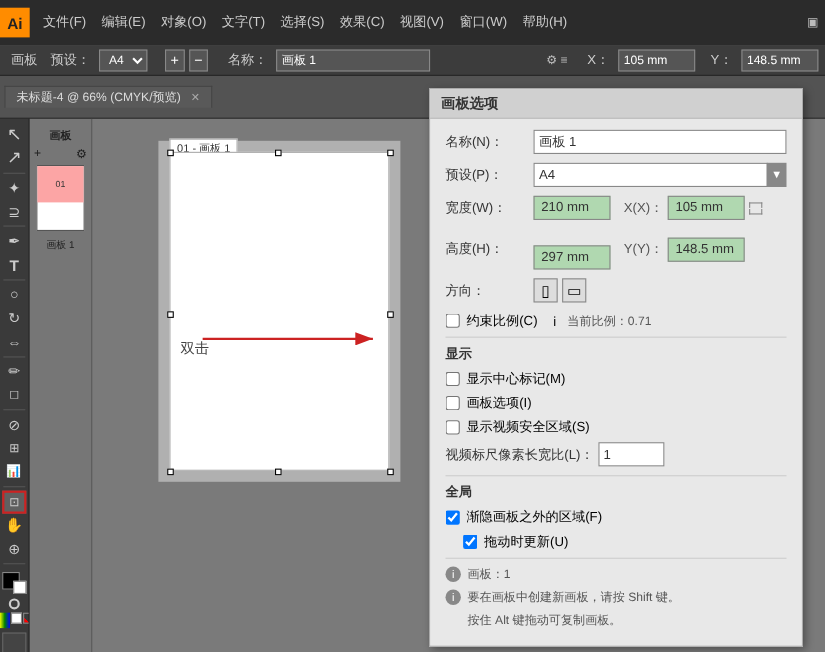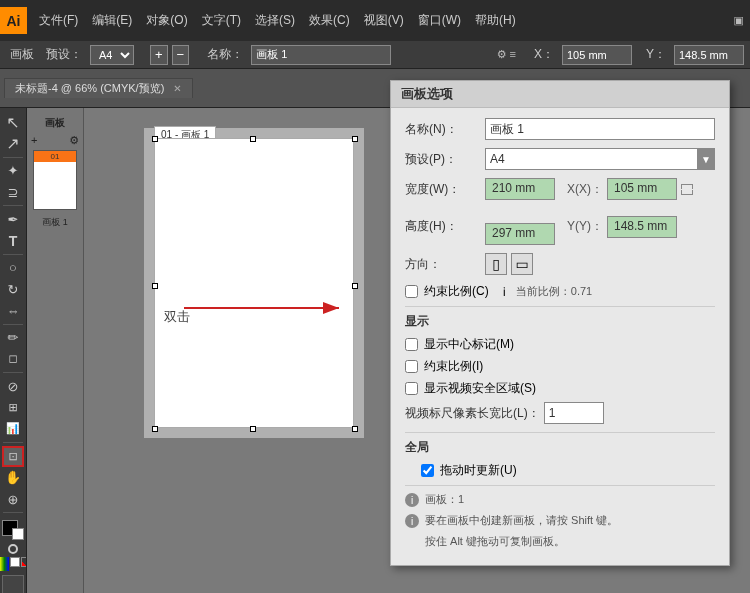--- a/index.html
+++ b/index.html
@@ -309,21 +309,21 @@
     <div style="width:22px;height:22px;background:#444;border:1px solid #666;margin-top:3px;cursor:pointer;"></div>
   </div>
 
   <div class="artboard-panel">
     <div style="font-size:10px;color:#222;margin-bottom:4px;font-weight:bold;">画板</div>
     <div style="display:flex;justify-content:space-between;width:100%;margin-bottom:3px;">
       <span style="cursor:pointer;font-size:11px;">+</span>
       <span style="cursor:pointer;font-size:11px;">⚙</span>
     </div>
     <div class="artboard-thumb">
-      <div style="position:absolute;top:0;left:0;right:0;background:#f97316;font-size:8px;color:#333;text-align:center;padding:1px;">01</div>
+      <div style="position:absolute;top:0;left:0;right:0;background:#fca5a5;font-size:8px;color:#333;text-align:center;padding:12px;">01</div>
     </div>
     <div style="font-size:9px;color:#222;text-align:center;margin-top:2px;">画板 1</div>
   </div>
 
   <div class="canvas-area">
 
     <div class="canvas-bg"></div>
 
     <div class="artboard-tab">
       <span>01 - 画板 1</span>
@@ -404,36 +404,40 @@
       <hr class="dialog-separator">
 
       <div class="dialog-section-label">显示</div>
 
       <div class="checkbox-row">
         <input type="checkbox" style="">
         <span>显示中心标记(M)</span>
       </div>
       <div class="checkbox-row">
         <input type="checkbox" style="">
-        <span>约束比例(I)</span>
+        <span>画板选项(I)</span>
       </div>
       <div class="checkbox-row">
         <input type="checkbox" style="">
         <span>显示视频安全区域(S)</span>
       </div>
 
       <div class="dialog-row">
         <span style="color:#333;font-size:12px;margin-right:4px;">视频标尺像素长宽比(L)：</span>
         <input class="dialog-input" type="text" value="1" style="width: 60px; flex: 0 0 auto;">
       </div>
 
       <hr class="dialog-separator">
 
       <div class="dialog-section-label">全局</div>
 
+      <div class="checkbox-row">
+        <input type="checkbox" checked="" style="">
+        <span>渐隐画板之外的区域(F)</span>
+      </div>
       <div class="checkbox-row" style="margin-left:16px;">
         <input type="checkbox" checked="" style="">
         <span>拖动时更新(U)</span>
       </div>
 
       <hr class="dialog-separator">
 
       <div class="dialog-info-row">
         <div class="info-icon">i</div>
         <span>画板：1</span>

